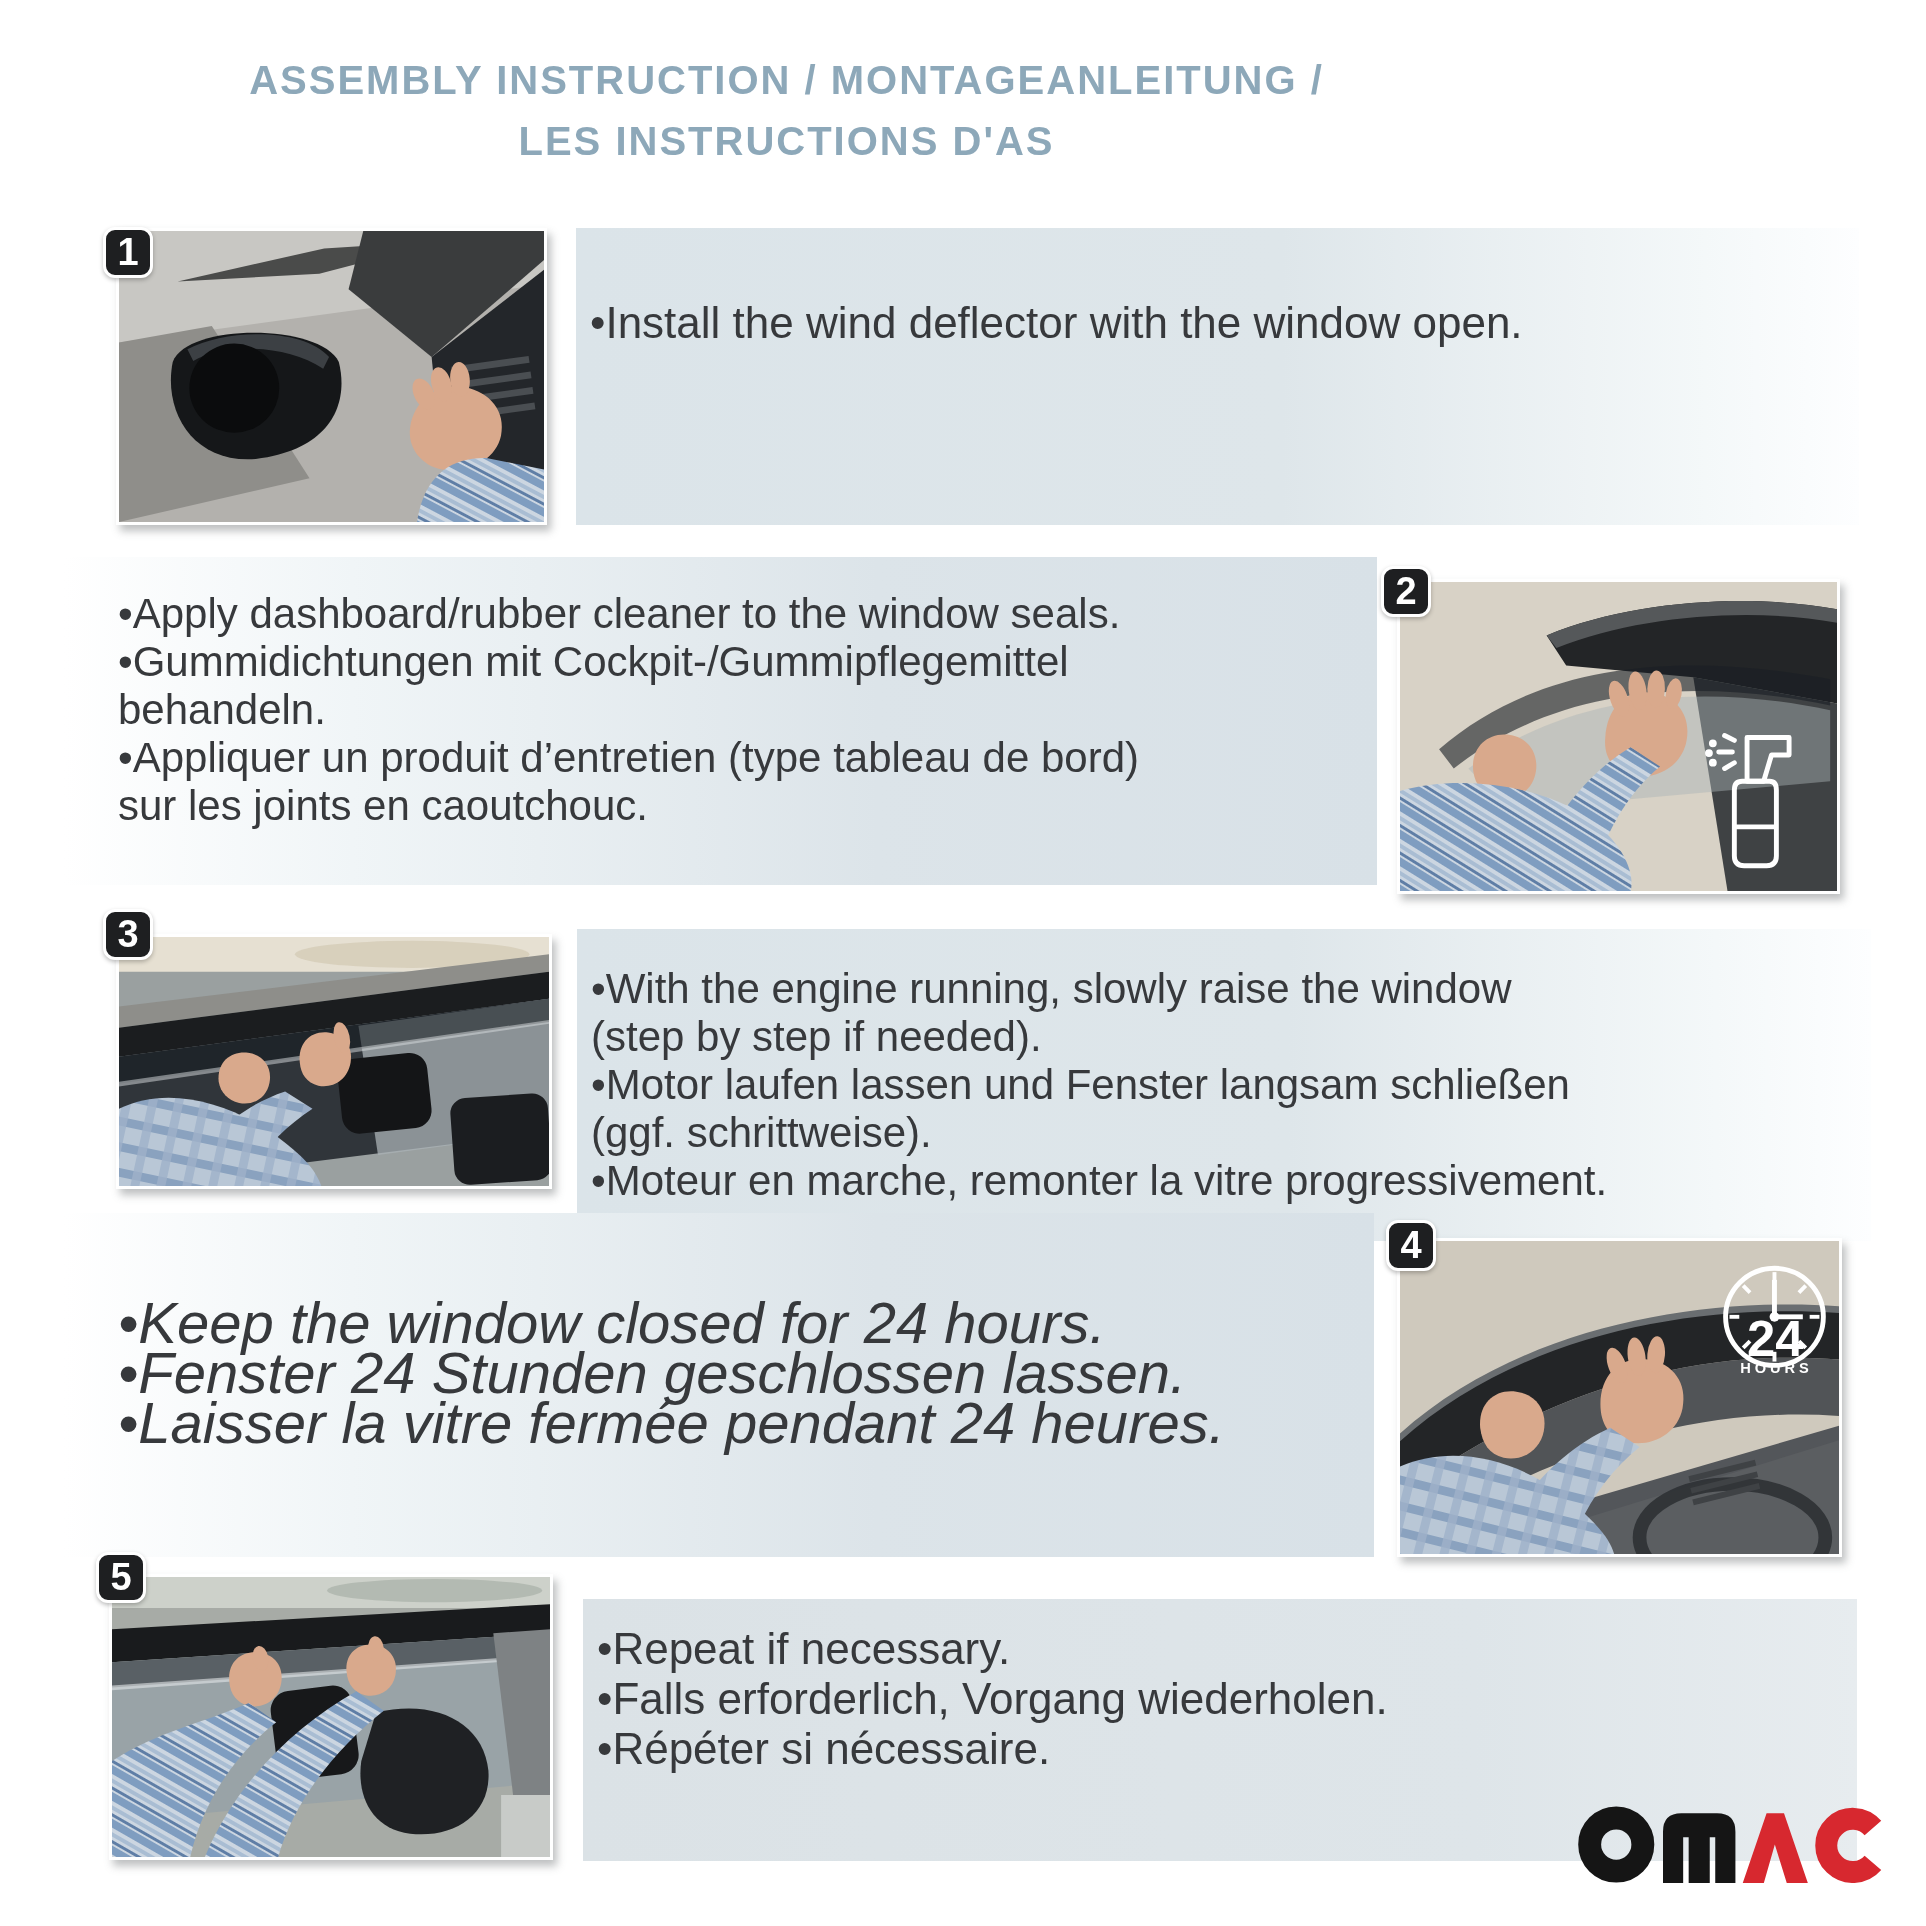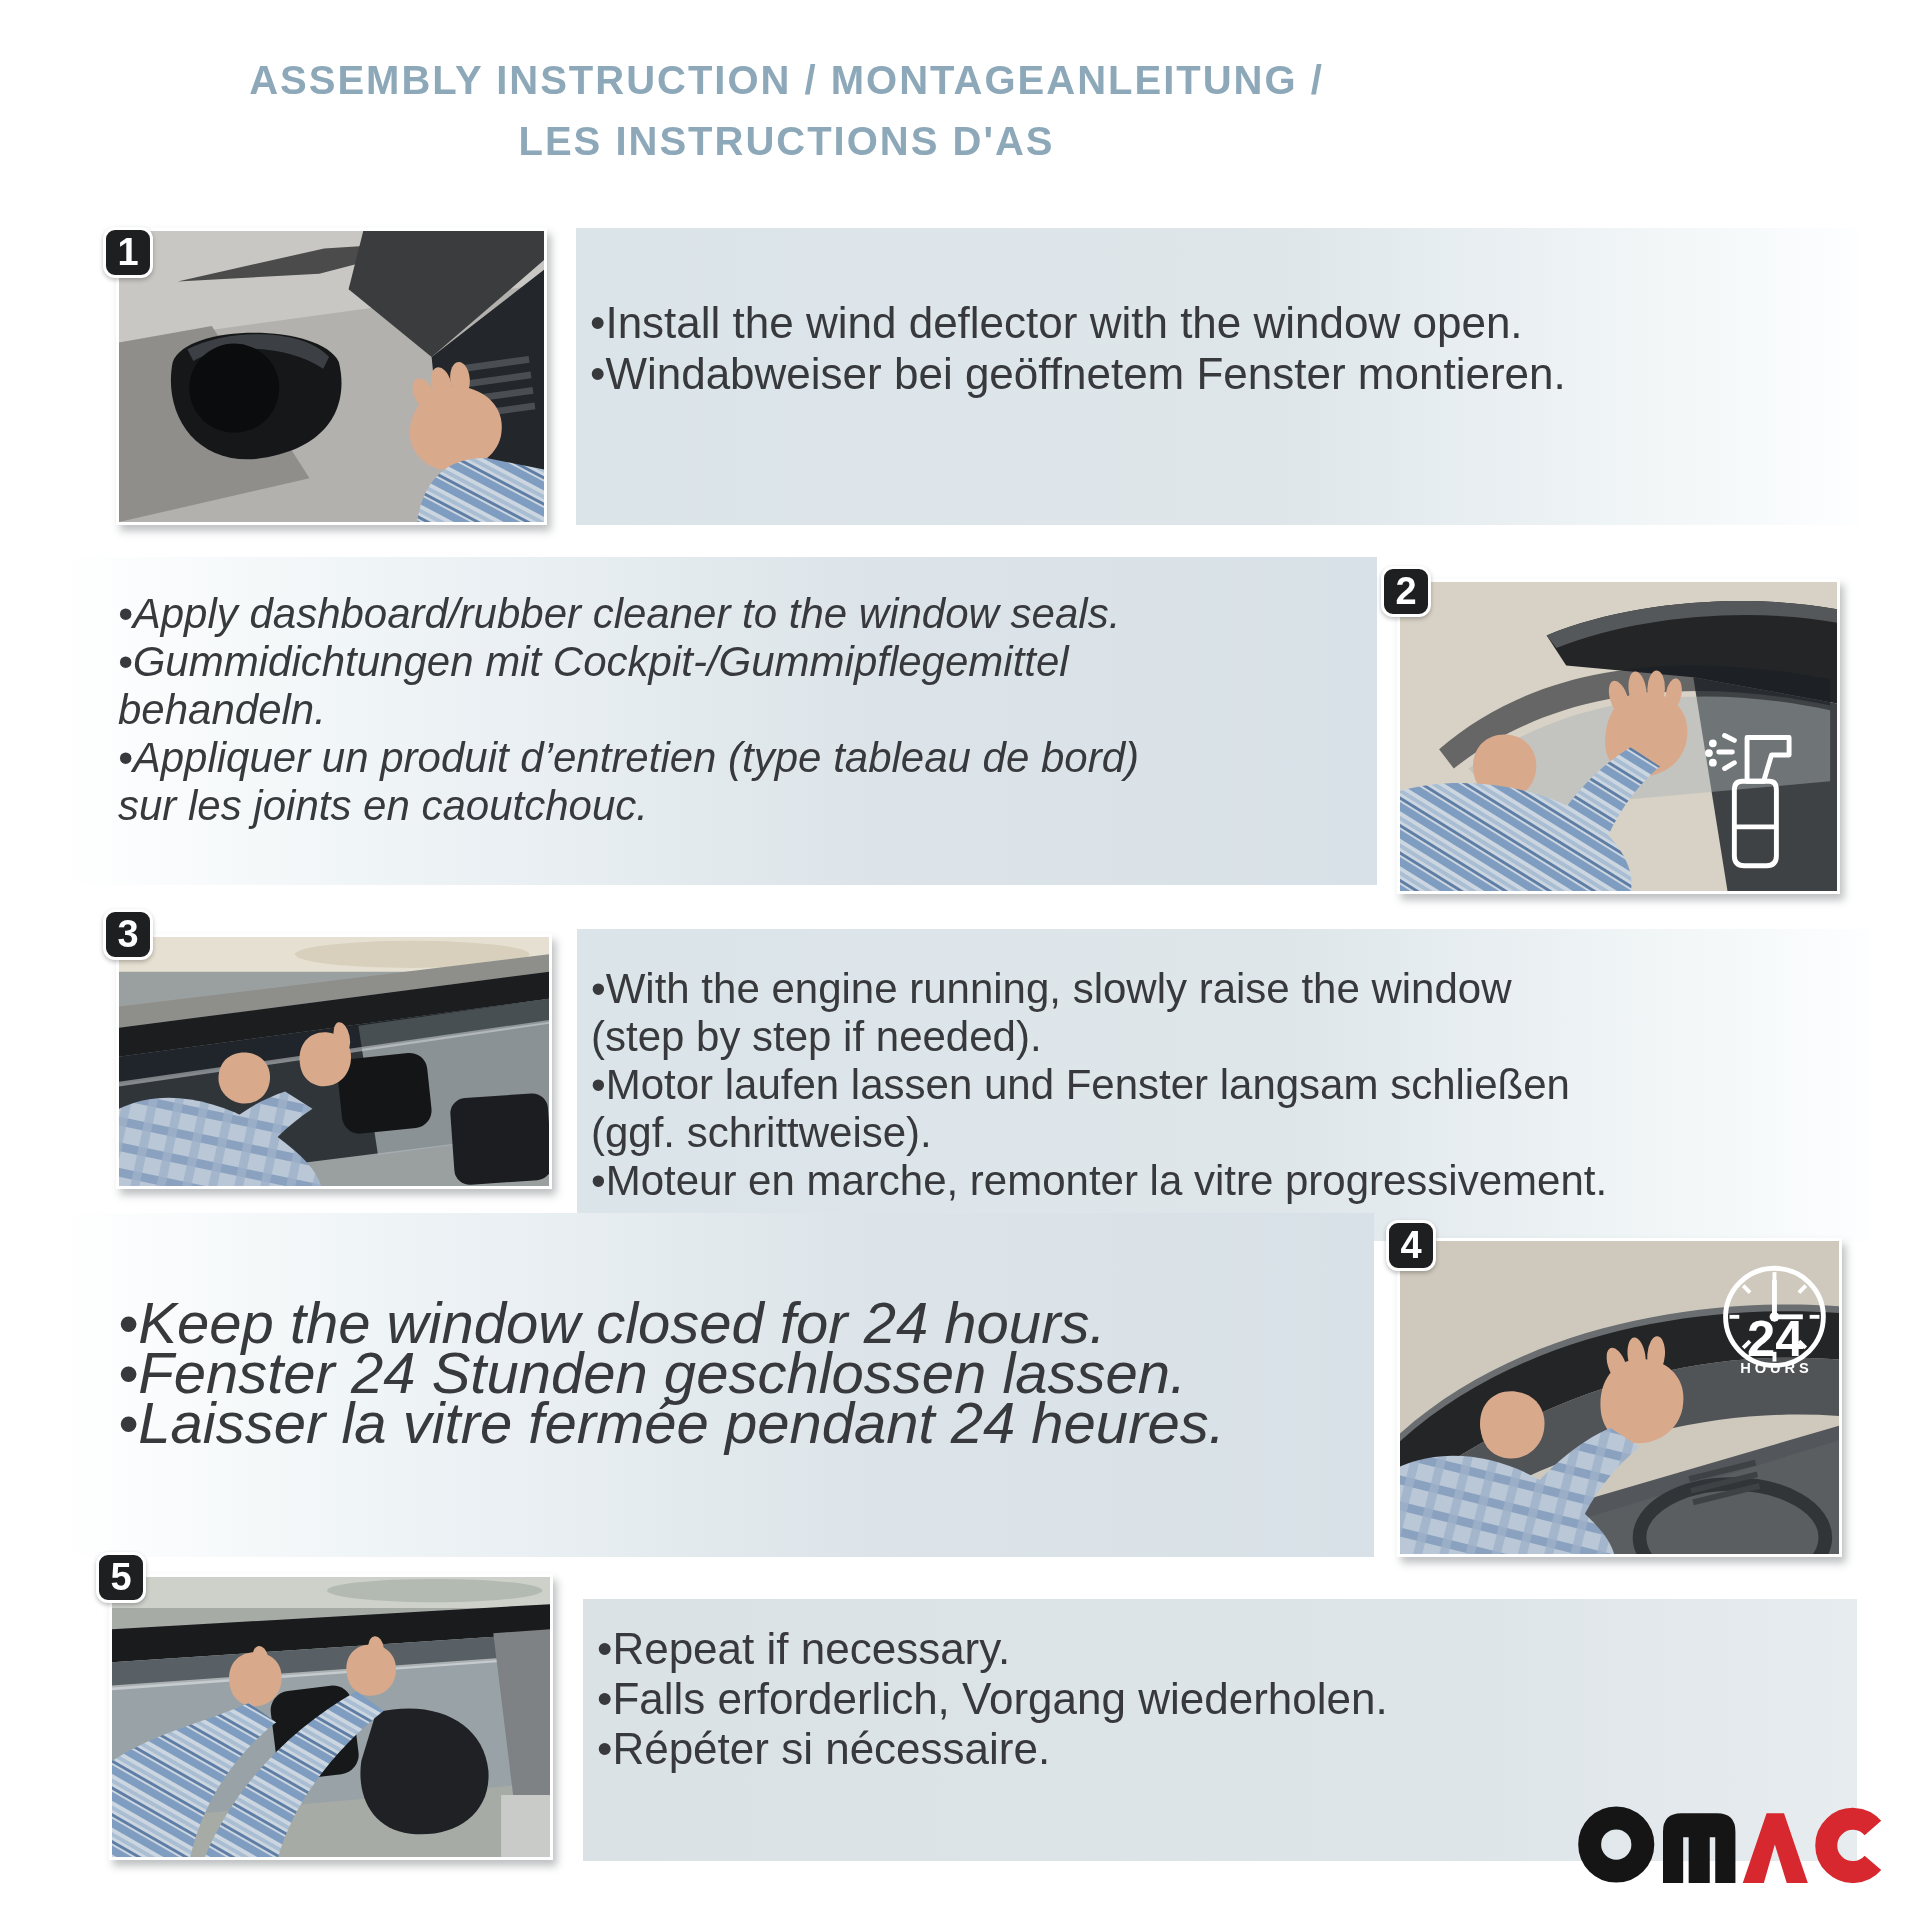--- a/index.html
+++ b/index.html
@@ -61,24 +61,23 @@
     <ellipse cx="330" cy="158" rx="10" ry="18" fill="#d9a98c" transform="rotate(-15 330 158)"></ellipse>
     <ellipse cx="349" cy="153" rx="10" ry="18" fill="#d9a98c" transform="rotate(-5 349 153)"></ellipse>
     <path d="M305,300 C312,252 340,233 376,234 L435,246 L435,300 Z" fill="url(#p1s)"></path>
   </svg>
 </figure>
 <div class="badge" style="left:103px;top:227px;">
   <span>1</span>
 </div>
 <div class="tblock grad-r" style="left:576px;top:228px;width:1283px;height:297px;padding:69px 10px 0 14px;font-size:44px;line-height:51px;">
   <div>•Install the wind deflector with the window open.</div>
-  <div>•Windabweiser bei geöffnetem Fenster montieren.</div>
-</div>
-
-<div class="tblock grad-l" style="left:64px;top:557px;width:1313px;height:328px;padding:33px 10px 0 54px;font-size:42px;line-height:48px;font-style:italic;">
+</div>
+
+<div class="tblock grad-l" style="left:64px;top:557px;width:1313px;height:328px;padding:33px 10px 0 54px;font-size:42px;line-height:48px;">
   <div>•Apply dashboard/rubber cleaner to the window seals.</div>
   <div>•Gummidichtungen mit Cockpit-/Gummipflegemittel</div>
   <div>behandeln.</div>
   <div>•Appliquer un produit d’entretien (type tableau de bord)</div>
   <div>sur les joints en caoutchouc.</div>
 </div>
 <figure class="photo" style="left:1397px;top:579px;width:443px;height:315px;margin:0;">
   <svg viewBox="0 0 447 318" preserveAspectRatio="none">
     <defs>
       <pattern id="p2s" width="24" height="24" patternUnits="userSpaceOnUse" patternTransform="rotate(32)">

